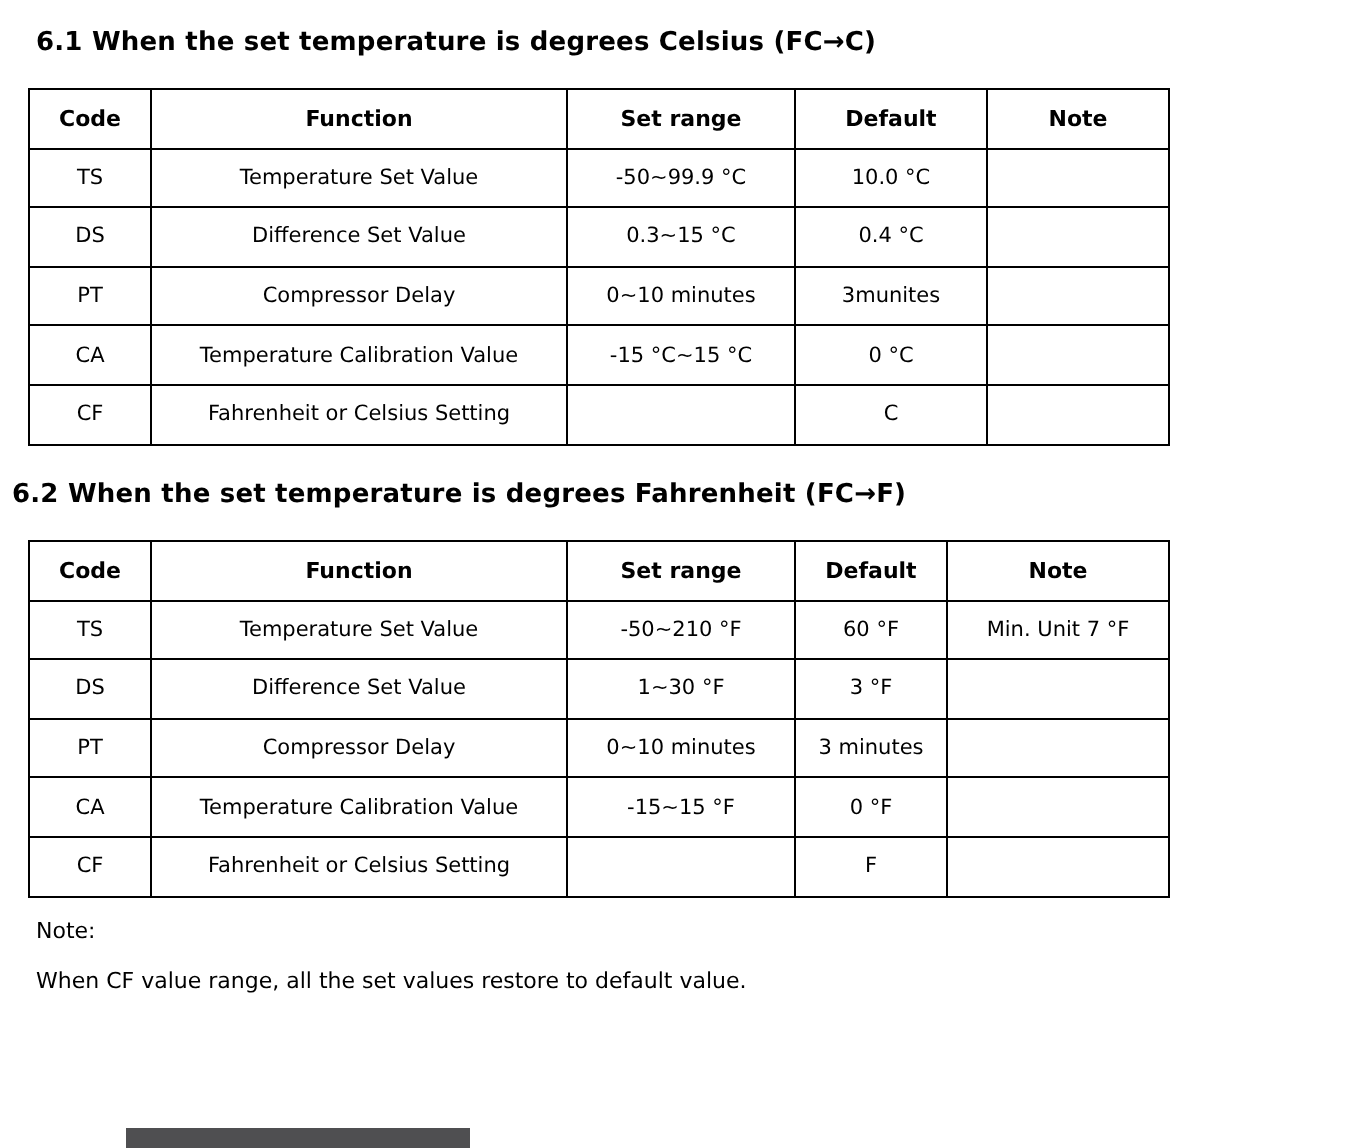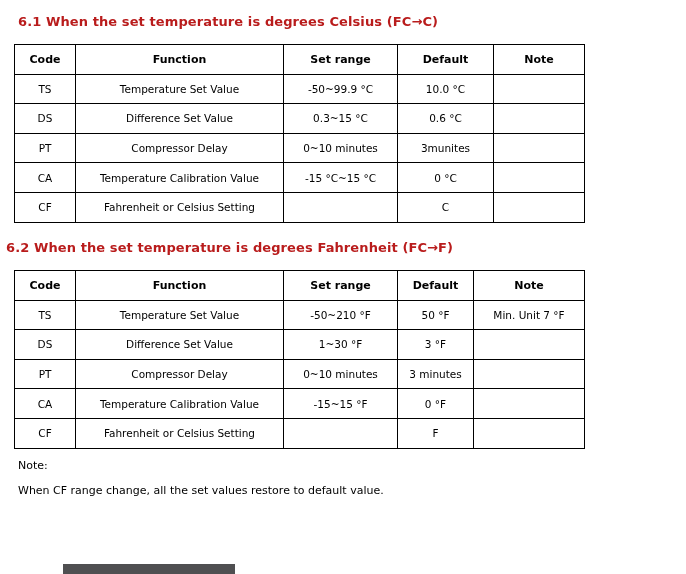--- a/index.html
+++ b/index.html
@@ -9,21 +9,21 @@
     font-family: "DejaVu Sans", "Liberation Sans", sans-serif;
     color: #000000;
     position: relative;
     overflow: hidden;
   }
   .section-heading {
     position: absolute;
     margin: 0;
     font-size: 13px;
     font-weight: bold;
-    color: #b91c1c;
+    color: #000000;
     letter-spacing: 0.1px;
     white-space: nowrap;
   }
   .heading-1 { left: 18px; top: 14px; }
   .heading-2 { left: 6px; top: 240px; }
   table.settings {
     position: absolute;
     border-collapse: collapse;
     table-layout: fixed;
     width: 570px;
@@ -94,21 +94,21 @@
         <td>TS</td>
         <td>Temperature Set Value</td>
         <td>-50~99.9 °C</td>
         <td>10.0 °C</td>
         <td></td>
       </tr>
       <tr>
         <td>DS</td>
         <td>Difference Set Value</td>
         <td>0.3~15 °C</td>
-        <td>0.6 °C</td>
+        <td>0.4 °C</td>
         <td></td>
       </tr>
       <tr>
         <td>PT</td>
         <td>Compressor Delay</td>
         <td>0~10 minutes</td>
         <td>3munites</td>
         <td></td>
       </tr>
       <tr>
@@ -145,21 +145,21 @@
         <th>Set range</th>
         <th>Default</th>
         <th>Note</th>
       </tr>
     </thead>
     <tbody>
       <tr>
         <td>TS</td>
         <td>Temperature Set Value</td>
         <td>-50~210 °F</td>
-        <td>50 °F</td>
+        <td>60 °F</td>
         <td>Min. Unit 7 °F</td>
       </tr>
       <tr>
         <td>DS</td>
         <td>Difference Set Value</td>
         <td>1~30 °F</td>
         <td>3 °F</td>
         <td></td>
       </tr>
       <tr>
@@ -180,17 +180,17 @@
         <td>CF</td>
         <td>Fahrenheit or Celsius Setting</td>
         <td></td>
         <td>F</td>
         <td></td>
       </tr>
     </tbody>
   </table>
 
   <div class="note-heading">Note:</div>
-  <div class="note-text">When CF range change, all the set values restore to default value.</div>
+  <div class="note-text">When CF value range, all the set values restore to default value.</div>
 
   <div class="footer-bar"></div>
 
 </div>
 
 </body></html>

